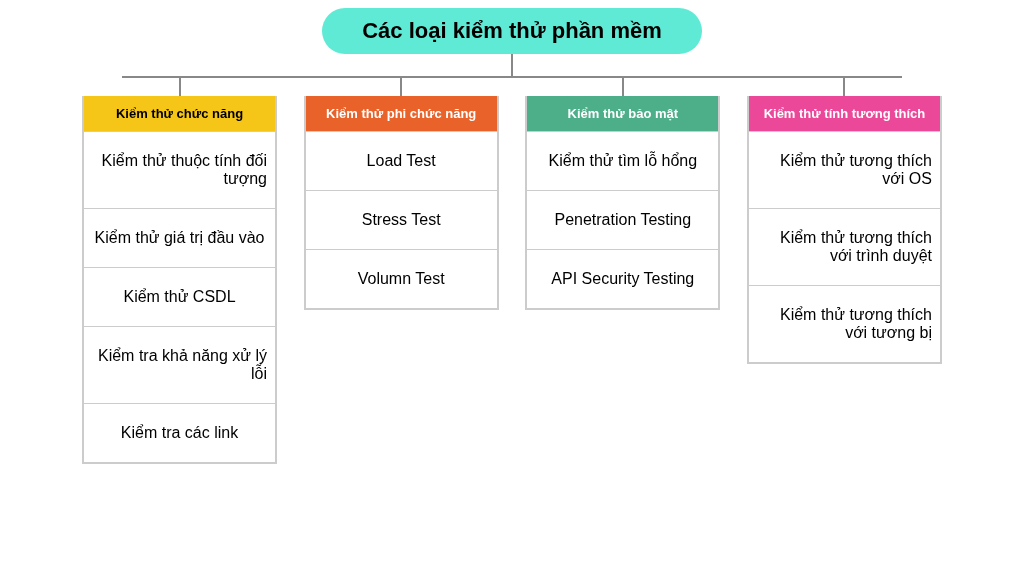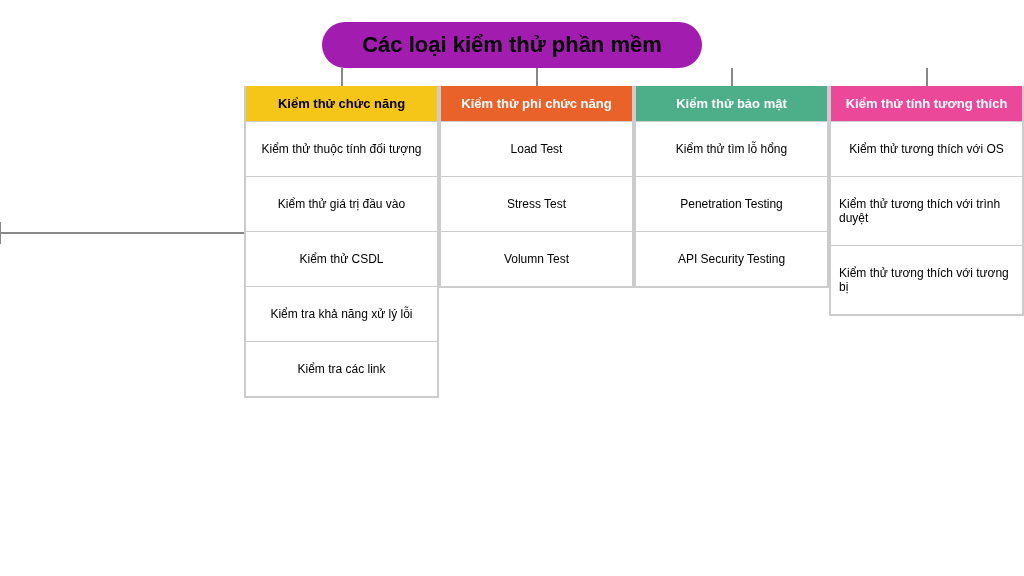--- a/index.html
+++ b/index.html
@@ -8,32 +8,32 @@
       font-family: Arial, sans-serif;
       width: 1024px;
       height: 576px;
       overflow: hidden;
       display: flex;
       flex-direction: column;
       align-items: center;
     }
 
     .root-title {
-      margin-top: 22px;
-      background: #a21caf;
+      margin-top: 8px;
+      background: #5eead4;
       border-radius: 30px;
       padding: 10px 40px;
       font-size: 22px;
       font-weight: bold;
       color: #000;
     }
 
     .connector-root {
       display: flex;
-      flex-direction: row;
+      flex-direction: column;
       align-items: center;
       width: 100%;
     }
 
     .vertical-line-top {
       width: 2px;
       height: 22px;
       background: #888;
     }
 
@@ -78,22 +78,22 @@
       color: #000;
     }
 
     .category-header.yellow { background: #f5c518; }
     .category-header.orange { background: #e8622a; color: #fff; }
     .category-header.green  { background: #4caf8a; color: #fff; }
     .category-header.blue   { background: #ec4899; color: #fff; }
 
     .category-item {
       border-top: 1px solid #ccc;
-      text-align: left;
-      font-size: 12px;
+      text-align: right;
+      font-size: 16px;
       padding: 20px 8px;
       min-height: 40px;
       display: flex;
       align-items: center;
       justify-content: center;
       color: #000;
     }
   </style>
 </head>
 <body>

